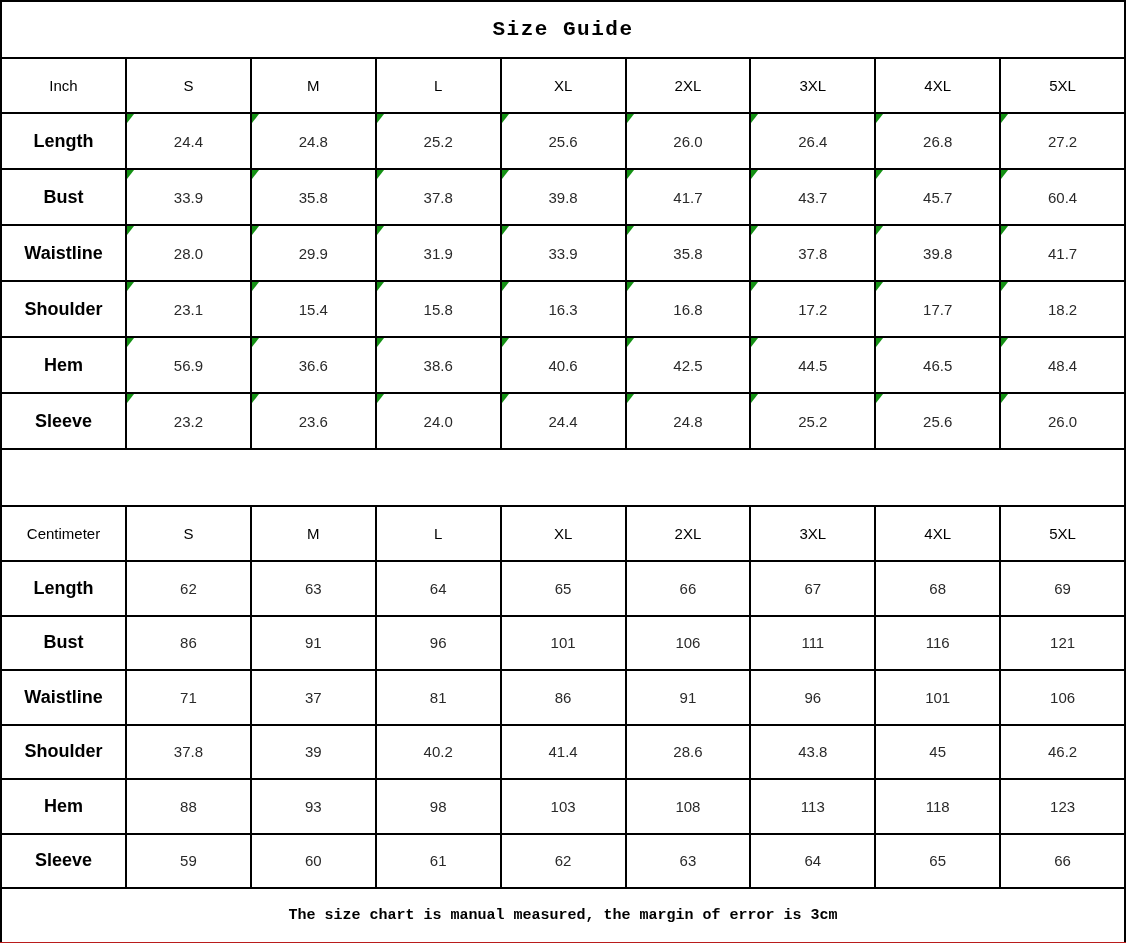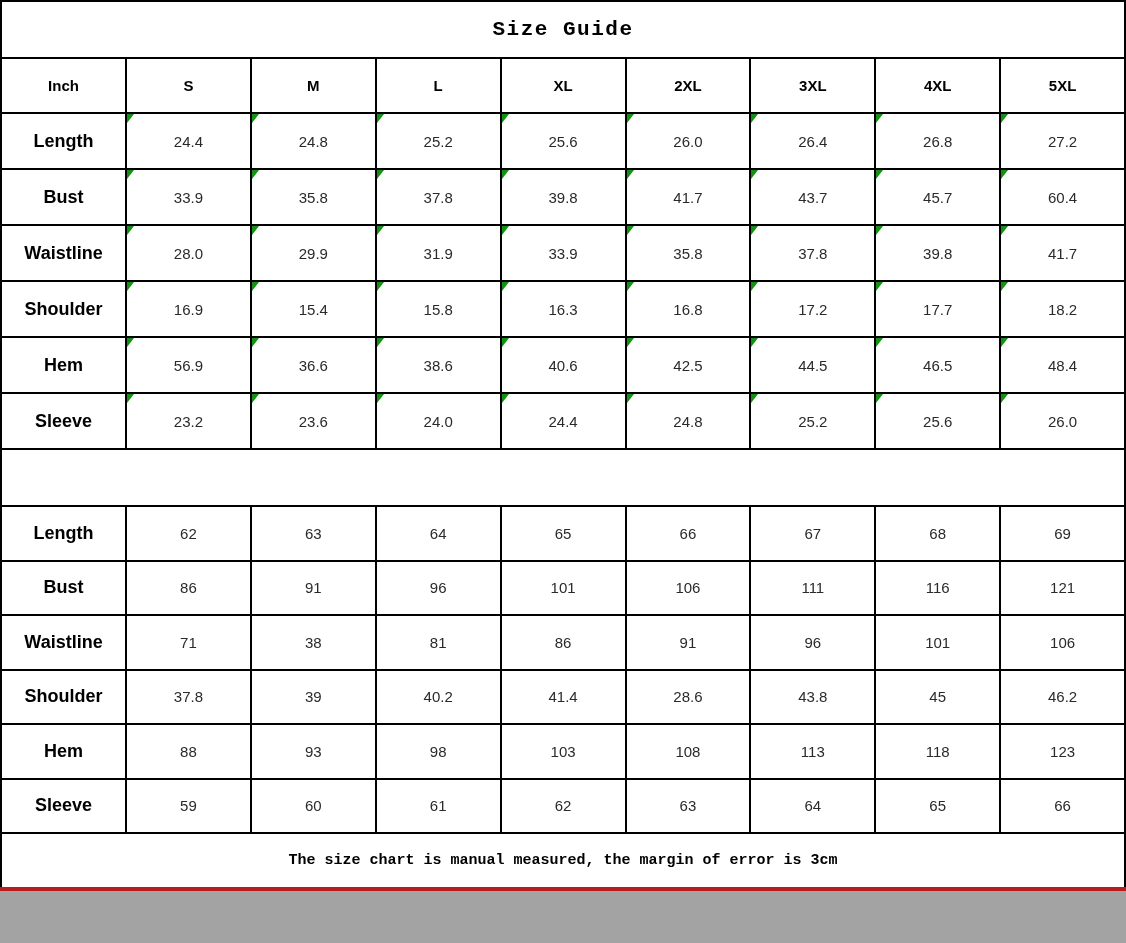--- a/index.html
+++ b/index.html
@@ -1,23 +1,23 @@
 <!DOCTYPE html>
 <html><head>
 <meta charset="utf-8">
 <style>
   html,body{margin:0;padding:0;background:#ffffff;}
-  .wrap{width:1126px;height:943px;background:#a3a3a3;box-sizing:border-box;overflow:hidden;}
+  .wrap{width:1126px;height:943px;background:#14532d;box-sizing:border-box;overflow:hidden;}
   table{width:1126px;border-collapse:collapse;table-layout:fixed;
         font-family:"Liberation Sans",sans-serif;}
   col.c0{width:125px;}
   td{border:2px solid #000;text-align:center;vertical-align:middle;padding:0;background:#fff;}
   tr.title td{height:55px;font-family:"Liberation Mono","DejaVu Sans Mono",monospace;
         font-size:21px;font-weight:600;letter-spacing:1.5px;color:#000;}
-  tr.head td{height:53px;font-weight:bold;font-size:15px;color:#000;text-align:center;}
+  tr.head td{height:53px;font-weight:normal;font-size:15px;color:#000;text-align:center;}
   td.lbl{font-weight:bold;font-size:18px;color:#000;}
   td.c{font-size:15px;color:#2a2a2a;position:relative;}
   td.c b{font-weight:normal;text-align:center;}
   i.fl{position:absolute;top:0;left:0;width:0;height:0;display:block;
         border-top:9px solid #149114;border-right:7px solid transparent;}
   tr.irow{height:56px;}
   tr.cmrow{height:54.5px;}
   tr.spacer td{height:55px;}
   tr.foot td{height:53px;font-family:"Liberation Mono","DejaVu Sans Mono",monospace;
         font-weight:bold;font-size:15px;color:#000;border-bottom:4px solid #b91c1c;}
@@ -76,21 +76,21 @@
   <td class="c"><i class="fl"></i><b>29.9</b></td>
   <td class="c"><i class="fl"></i><b>31.9</b></td>
   <td class="c"><i class="fl"></i><b>33.9</b></td>
   <td class="c"><i class="fl"></i><b>35.8</b></td>
   <td class="c"><i class="fl"></i><b>37.8</b></td>
   <td class="c"><i class="fl"></i><b>39.8</b></td>
   <td class="c"><i class="fl"></i><b>41.7</b></td>
 </tr>
 <tr class="irow">
   <td class="lbl">Shoulder</td>
-  <td class="c"><i class="fl"></i><b>16.9</b></td>
+  <td class="c"><i class="fl"></i><b>23.1</b></td>
   <td class="c"><i class="fl"></i><b>15.4</b></td>
   <td class="c"><i class="fl"></i><b>15.8</b></td>
   <td class="c"><i class="fl"></i><b>16.3</b></td>
   <td class="c"><i class="fl"></i><b>16.8</b></td>
   <td class="c"><i class="fl"></i><b>17.2</b></td>
   <td class="c"><i class="fl"></i><b>17.7</b></td>
   <td class="c"><i class="fl"></i><b>18.2</b></td>
 </tr>
 <tr class="irow">
   <td class="lbl">Hem</td>
@@ -112,20 +112,31 @@
   <td class="c"><i class="fl"></i><b>24.8</b></td>
   <td class="c"><i class="fl"></i><b>25.2</b></td>
   <td class="c"><i class="fl"></i><b>25.6</b></td>
   <td class="c"><i class="fl"></i><b>26.0</b></td>
 </tr>
 
 <tr class="spacer">
   <td colspan="9"></td>
 </tr>
 
+<tr class="head">
+  <td>Centimeter</td>
+  <td>S</td>
+  <td>M</td>
+  <td>L</td>
+  <td>XL</td>
+  <td>2XL</td>
+  <td>3XL</td>
+  <td>4XL</td>
+  <td>5XL</td>
+</tr>
 
 <tr class="cmrow">
   <td class="lbl">Length</td>
   <td class="c">62</td>
   <td class="c">63</td>
   <td class="c">64</td>
   <td class="c">65</td>
   <td class="c">66</td>
   <td class="c">67</td>
   <td class="c">68</td>
@@ -138,21 +149,21 @@
   <td class="c">96</td>
   <td class="c">101</td>
   <td class="c">106</td>
   <td class="c">111</td>
   <td class="c">116</td>
   <td class="c">121</td>
 </tr>
 <tr class="cmrow">
   <td class="lbl">Waistline</td>
   <td class="c">71</td>
-  <td class="c">38</td>
+  <td class="c">37</td>
   <td class="c">81</td>
   <td class="c">86</td>
   <td class="c">91</td>
   <td class="c">96</td>
   <td class="c">101</td>
   <td class="c">106</td>
 </tr>
 <tr class="cmrow">
   <td class="lbl">Shoulder</td>
   <td class="c">37.8</td>

